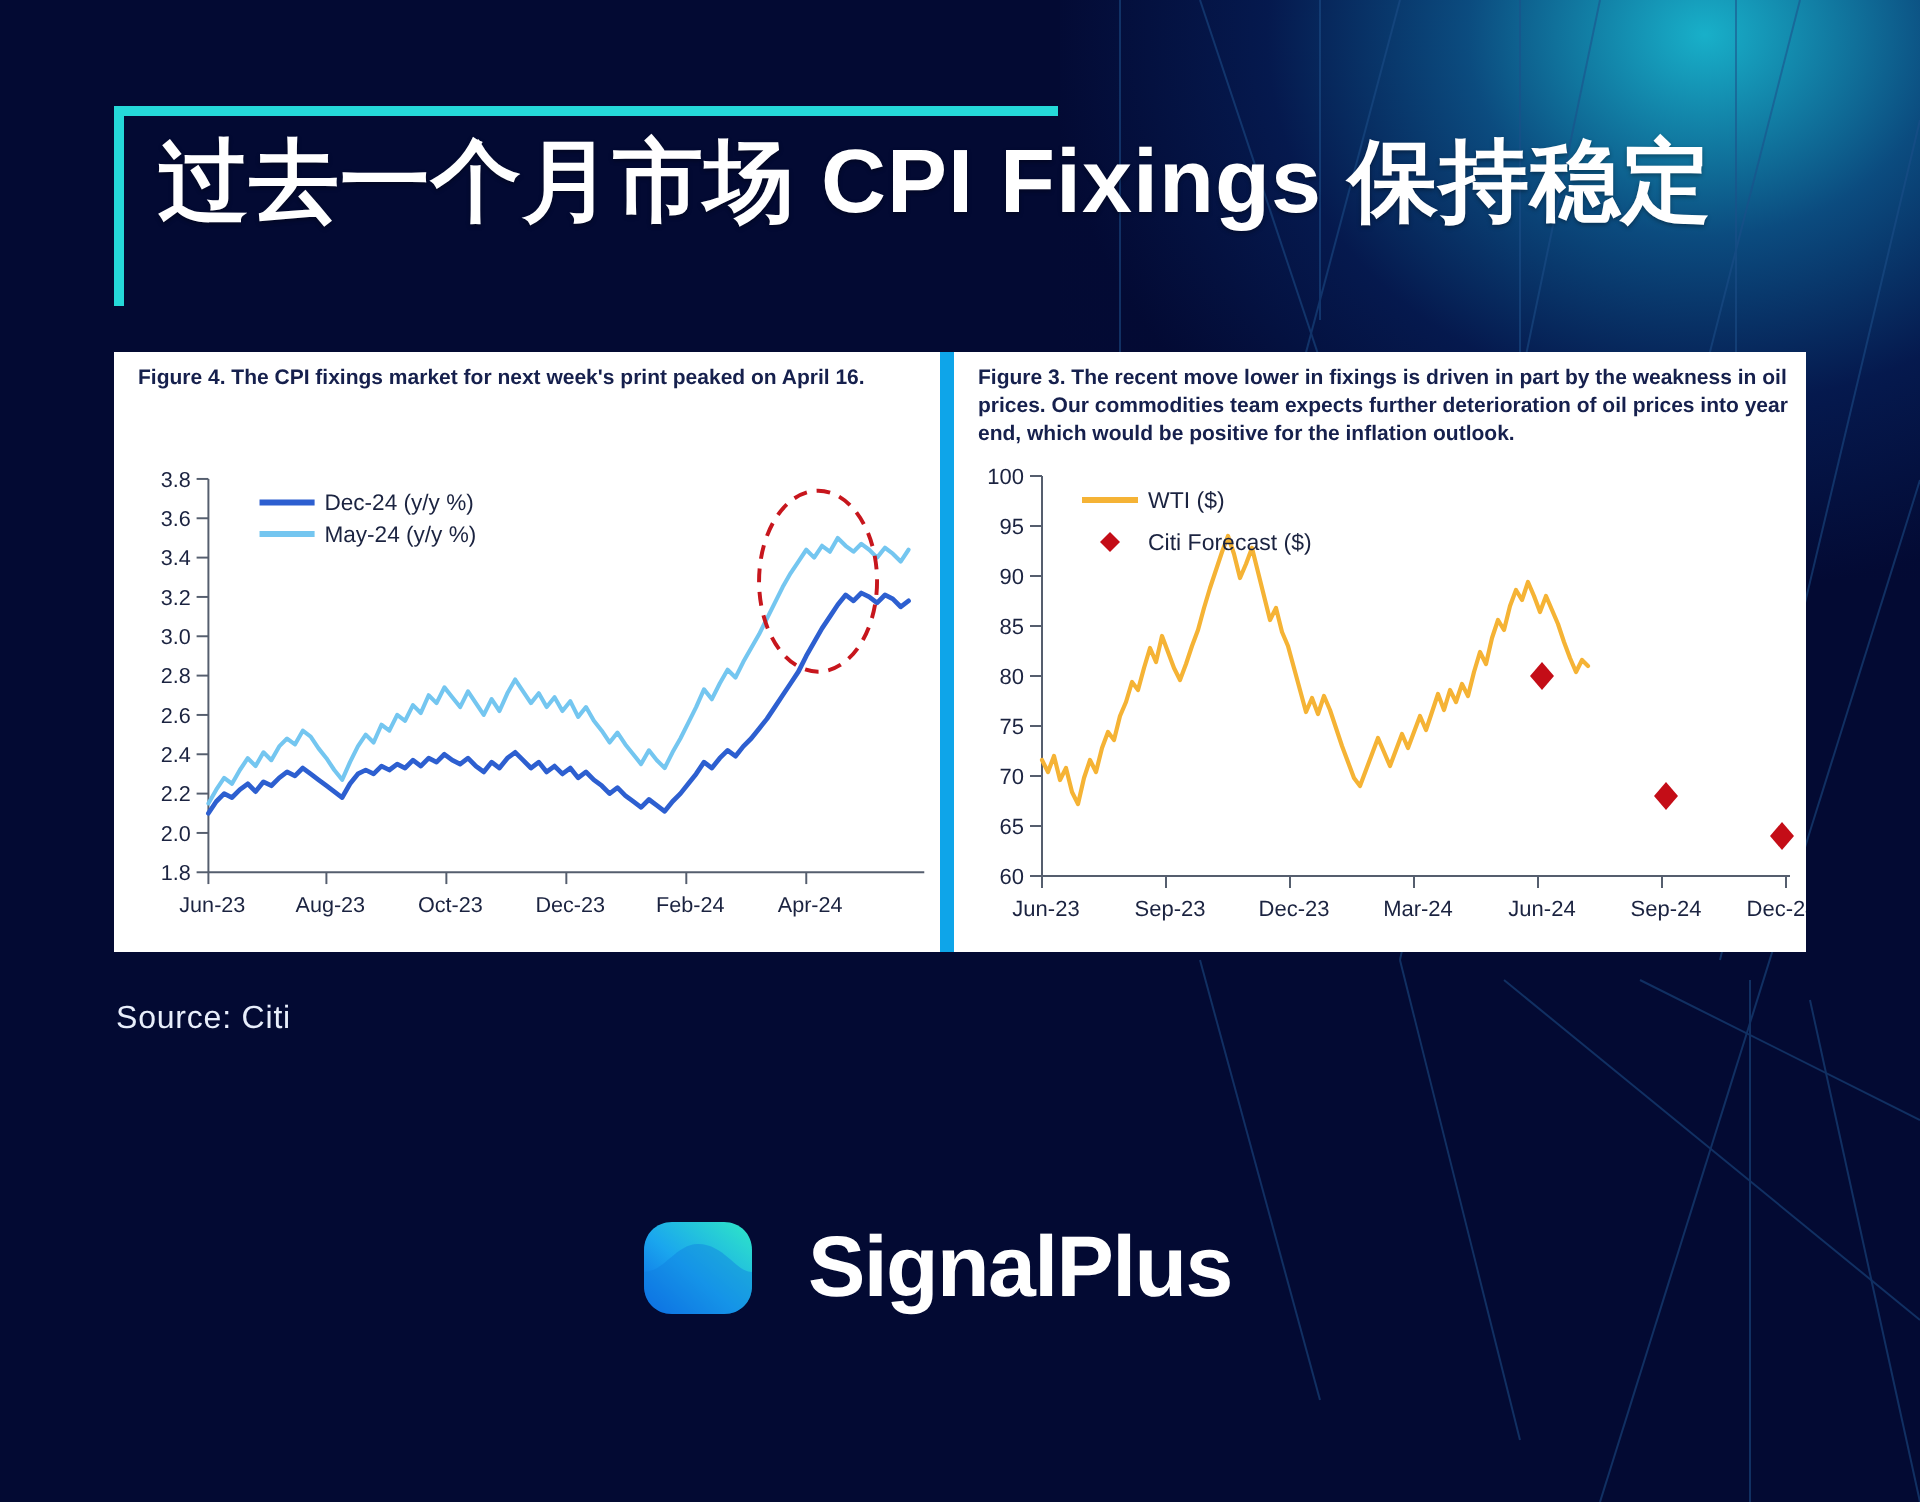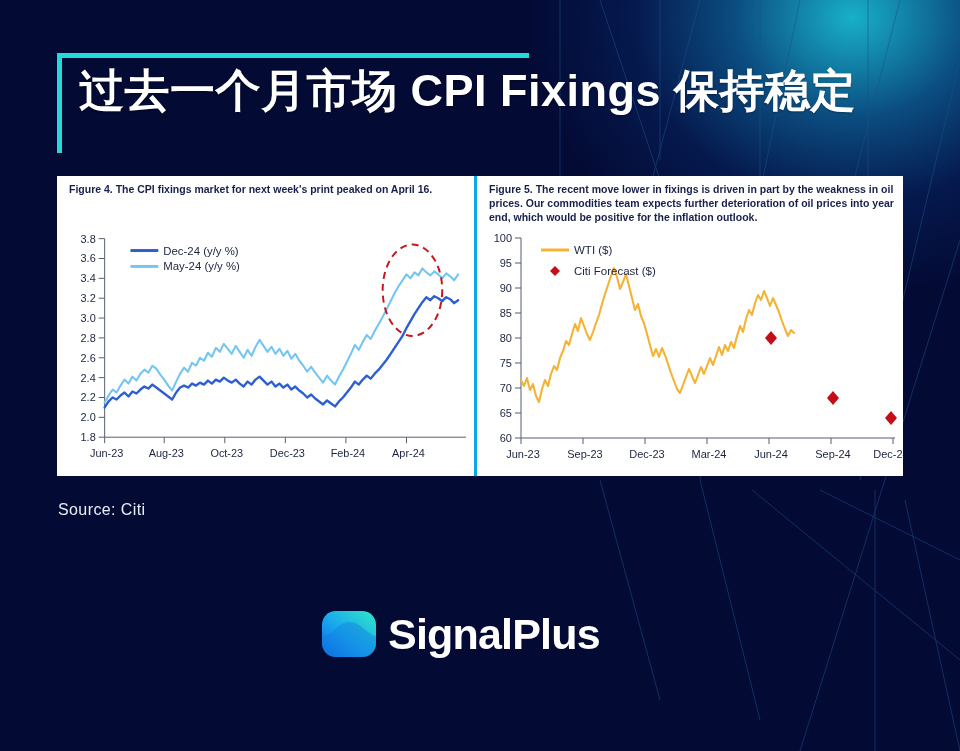--- a/index.html
+++ b/index.html
@@ -59,21 +59,21 @@
     position: absolute;
     left: 57px; top: 176px;
     width: 846px; height: 300px;
     background: #ffffff;
     display: flex;
   }
   .fig {
     position: relative;
     height: 100%;
   }
-  .fig-left  { width: 420px; border-right: 3px solid #0ea5e9; }
+  .fig-left  { width: 420px; border-right: 7px solid #0ea5e9; }
   .fig-right { width: 426px; }
   .fig-caption {
     position: absolute;
     left: 12px; top: 7px;
     width: 400px;
     color: #16204d;
     font-size: 10.5px;
     font-weight: bold;
     line-height: 1.32;
     font-family: "Liberation Sans", sans-serif;
@@ -85,21 +85,21 @@
     position: absolute; left: 58px; top: 501px;
     color: #e8eefb;
     font-size: 16px;
     letter-spacing: .4px;
   }
   
   .logo {
     position: absolute;
     left: 318px; top: 606px;
     height: 56px;
-    display: flex; align-items: center; gap: 8px;
+    display: flex; align-items: center; gap: 24px;
   }
   .logo-mark { width: 62px; height: 50px; }
   .logo-text {
     color: #ffffff;
     font-size: 43px;
     font-weight: bold;
     letter-spacing: -.8px;
     line-height: 1;
   }
 </style>
@@ -211,21 +211,21 @@
       <g>
         <line x1="74" y1="74" x2="102" y2="74" stroke="#2d5fd0" stroke-width="3"></line>
         <text x="107" y="78" fill="#1b2340" font-family="Liberation Sans, sans-serif" font-size="11.5">Dec-24 (y/y %)</text>
         <line x1="74" y1="90" x2="102" y2="90" stroke="#74c6f0" stroke-width="3"></line>
         <text x="107" y="94" fill="#1b2340" font-family="Liberation Sans, sans-serif" font-size="11.5">May-24 (y/y %)</text>
       </g>
     </svg>
   </div>
 
   <div class="fig fig-right">
-    <div class="fig-caption">Figure 5. The recent move lower in fixings is driven in part by the weakness in oil prices. Our commodities team expects further deterioration of oil prices into year end, which would be positive for the inflation outlook.</div>
+    <div class="fig-caption">Figure 3. The recent move lower in fixings is driven in part by the weakness in oil prices. Our commodities team expects further deterioration of oil prices into year end, which would be positive for the inflation outlook.</div>
     <svg class="plot" width="426" height="300" viewBox="0 0 426 300">
 
       <g stroke="#555e6e" stroke-width="1" fill="none">
         <line x1="44" y1="62" x2="44" y2="262"></line>
         <line x1="44" y1="262" x2="418" y2="262"></line>
         <line x1="38" y1="62" x2="44" y2="62"></line>
         <line x1="38" y1="87" x2="44" y2="87"></line>
         <line x1="38" y1="112" x2="44" y2="112"></line>
         <line x1="38" y1="137" x2="44" y2="137"></line>
         <line x1="38" y1="162" x2="44" y2="162"></line>

